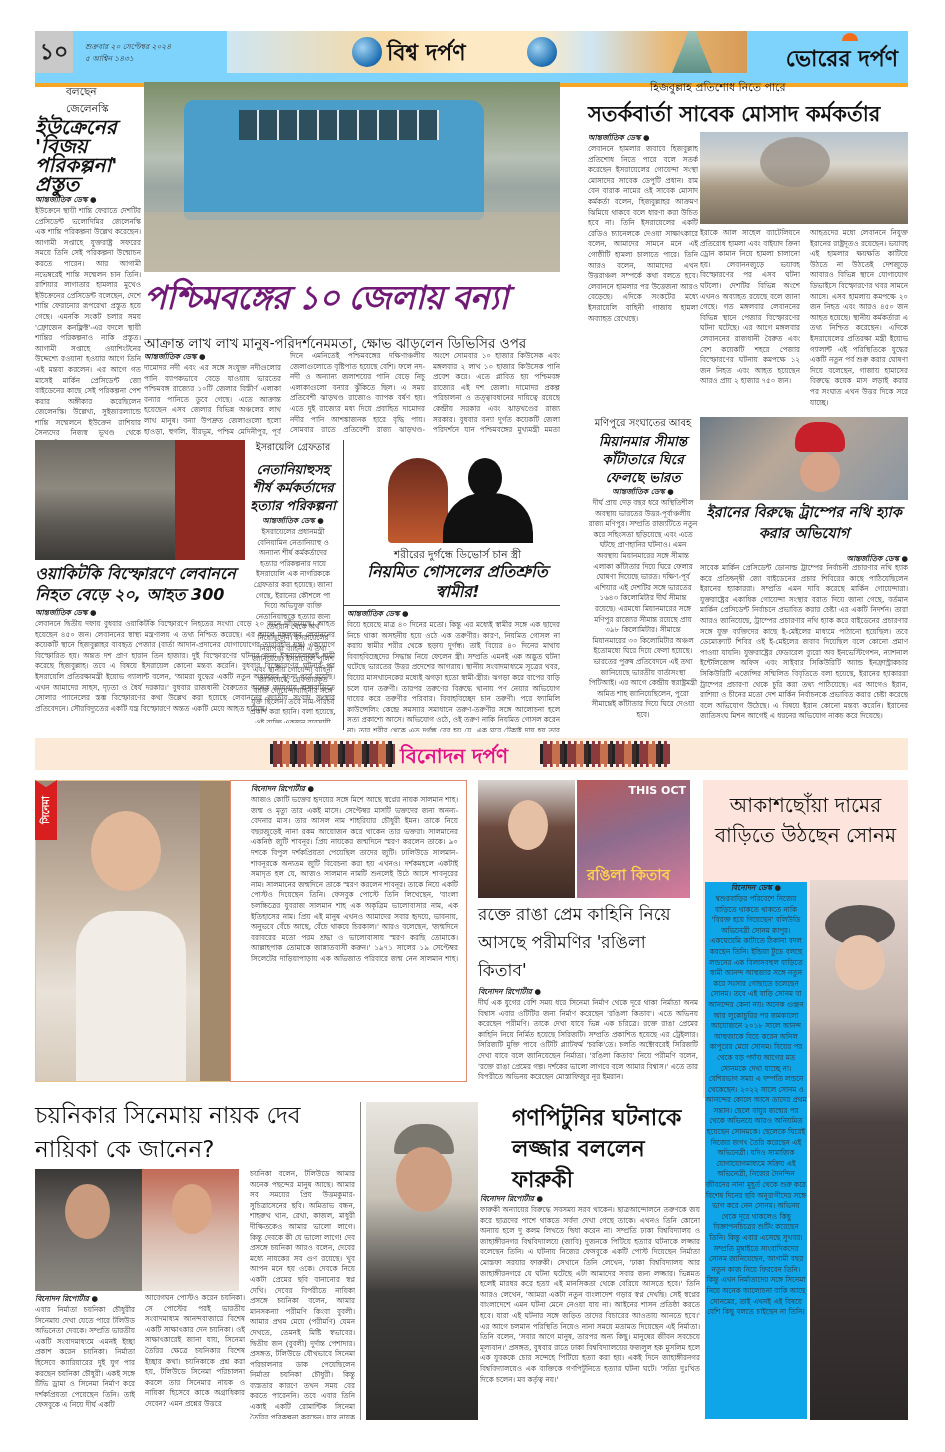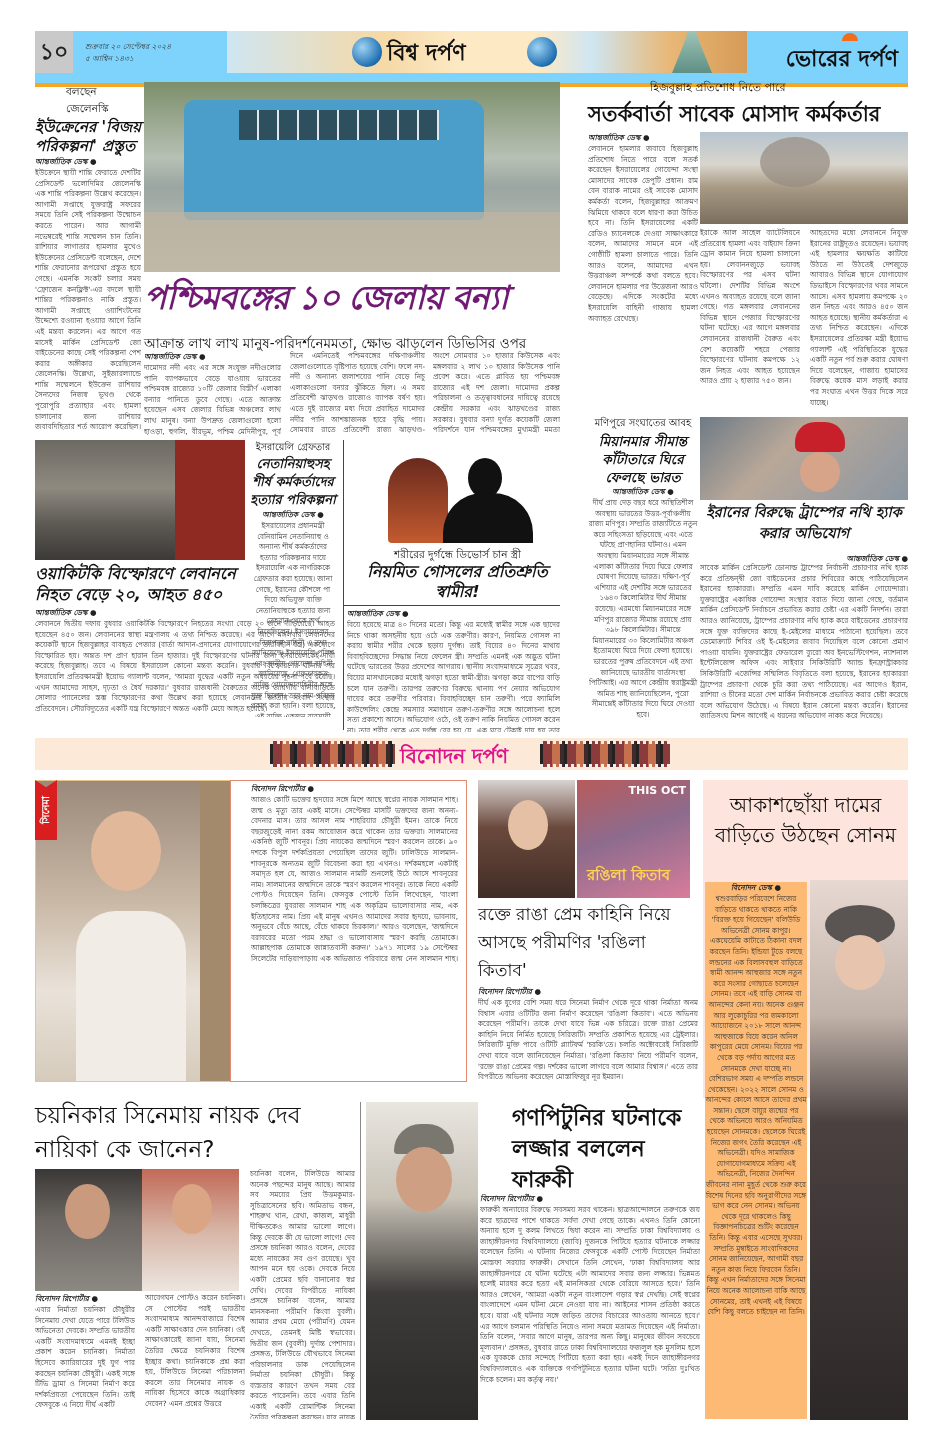--- a/index.html
+++ b/index.html
@@ -64,21 +64,21 @@
     <span id="mast-section">বিশ্ব দর্পণ</span>
     <span class="globe" style="left:300px;"></span>
     <span style="position:absolute;left:445px;top:0;width:40px;height:42px;background:linear-gradient(180deg,#9fc4b7,#5e8f84);clip-path:polygon(40% 0,60% 0,70% 30%,100% 100%,0 100%,30% 30%);"></span>
   </div>
   <span class="sun"></span>
   <div id="mast-logo">ভোরের দর্পণ</div>
 </div>
 
 <div class="abs" style="left:35px;top:84px;width:106px;">
   <div class="hd-black" style="font-size:10.5px;margin-left:31px;">বলছেন জেলেনস্কি</div>
-  <div class="hd-black" style="font-size:15px;font-weight:bold;font-style:italic;line-height:19px;">ইউক্রেনের 'বিজয় পরিকল্পনা' প্রস্তুত</div>
+  <div class="hd-black" style="font-size:20px;font-weight:bold;font-style:italic;line-height:19px;">ইউক্রেনের 'বিজয় পরিকল্পনা' প্রস্তুত</div>
   <div class="desk">আন্তর্জাতিক ডেস্ক ●</div>
   <div class="body-text" style="height:262px;">ইউক্রেনে স্থায়ী শান্তি ফেরাতে দেশটির প্রেসিডেন্ট ভলোদিমির জেলেনস্কি এক শান্তি পরিকল্পনা উল্লেখ করেছেন। আগামী সপ্তাহে যুক্তরাষ্ট্র সফরের সময়ে তিনি সেই পরিকল্পনা উন্মোচন করতে পারেন। আর আগামী নভেম্বরেই শান্তি সম্মেলন চান তিনি। রাশিয়ার লাগাতার হামলার মুখেও ইউক্রেনের প্রেসিডেন্ট বলেছেন, দেশে শান্তি ফেরানোর রূপরেখা প্রস্তুত হয়ে গেছে। এমনকি সংকট চলার সময় 'ফ্রোজেন কনফ্লিক্ট'-এর বদলে স্থায়ী শান্তির পরিকল্পনাও নাকি প্রস্তুত। আগামী সপ্তাহে ওয়াশিংটনের উদ্দেশ্যে রওয়ানা হওয়ার আগে তিনি এই মন্তব্য করলেন। এর আগে গত মাসেই মার্কিন প্রেসিডেন্ট জো বাইডেনের কাছে সেই পরিকল্পনা পেশ করার অঙ্গীকার করেছিলেন জেলেনস্কি। উল্লেখ্য, সুইজারল্যান্ডে শান্তি সম্মেলনে ইউক্রেন রাশিয়ার সৈন্যদের নিজস্ব ভূখণ্ড থেকে পুরোপুরি প্রত্যাহার এবং হামলা চালানোর জন্য রাশিয়ার জবাবদিহিতার শর্ত আরোপ করেছিল। চলতি বছরেই রাশিয়ার অংশগ্রহণসহ আরও এক শান্তি সম্মেলনের আয়োজনের চেষ্টা চলছে।</div>
 </div>
 
 <div class="img ph-flood" style="left:144px;top:82px;width:416px;height:190px;">
   <div class="bus"></div>
   <div class="bus-win"></div>
   <div style="position:absolute;left:0;right:0;bottom:0;height:60px;background:rgba(190,180,160,0.75);"></div>
 </div>
 
@@ -99,29 +99,29 @@
 </div>
 <div class="img ph-smoke" style="left:700px;top:132px;width:208px;height:92px;">
   <div style="position:absolute;left:60px;top:5px;width:70px;height:50px;border-radius:50%;background:rgba(150,140,130,0.7);"></div>
 </div>
 <div class="abs body-text" style="left:700px;top:228px;width:100px;height:180px;">ইরাকে আল সাহেল ব্যাটেলিয়নে প্রতিরোধ হামলা এবং বাইয়াদ ক্রিনা ড্রোন কামান নিয়ে হামলা চালানো হয়। লেবাননজুড়ে ভয়াবহ বিস্ফোরণের পর এসব ঘটনা ঘটলো। দেশটির বিভিন্ন অংশে এখনও অব্যাহত রয়েছে বলে জানা গেছে। গত মঙ্গলবার লেবাননের বিভিন্ন স্থানে পেজার বিস্ফোরণের ঘটনা ঘটেছে। এর আগে মঙ্গলবার লেবাননের রাজধানী বৈরুত এবং বেশ কয়েকটি শহরে পেজার বিস্ফোরণের ঘটনায় কমপক্ষে ১২ জন নিহত এবং আহত হয়েছেন আরও প্রায় ২ হাজার ৭৫০ জন।</div>
 <div class="abs body-text" style="left:810px;top:228px;width:98px;height:180px;">আহতদের মধ্যে লেবাননে নিযুক্ত ইরানের রাষ্ট্রদূতও রয়েছেন। ভয়াবহ এই হামলার ক্ষয়ক্ষতি কাটিয়ে উঠতে না উঠতেই দেশজুড়ে আবারও বিভিন্ন স্থানে যোগাযোগ ডিভাইসে বিস্ফোরণের খবর সামনে আসে। এসব হামলায় কমপক্ষে ২০ জন নিহত এবং আরও ৪৫০ জন আহত হয়েছে। স্থানীয় কর্মকর্তারা এ তথ্য নিশ্চিত করেছেন। এদিকে ইসরায়েলের প্রতিরক্ষা মন্ত্রী ইয়োভ গ্যালান্ট এই পরিস্থিতিকে যুদ্ধের একটি নতুন পর্ব শুরু করার ঘোষণা দিয়ে বলেছেন, গাজায় হামাসের বিরুদ্ধে কয়েক মাস লড়াই করার পর সংঘাত এখন উত্তর দিকে সরে যাচ্ছে।</div>
 
 <div class="img ph-street" style="left:35px;top:440px;width:210px;height:120px;">
   <div style="position:absolute;right:0;top:0;width:70px;height:120px;background:#8e2a22;"></div>
 </div>
-<div class="abs hd-black" style="left:35px;top:563px;width:215px;font-size:16px;font-weight:bold;font-style:italic;line-height:21px;">ওয়াকিটকি বিস্ফোরণে লেবাননে নিহত বেড়ে ২০, আহত ৪৫০</div>
+<div class="abs hd-black" style="left:35px;top:563px;width:215px;font-size:16px;font-weight:bold;font-style:italic;line-height:21px;">ওয়াকিটকি বিস্ফোরণে লেবাননে নিহত বেড়ে ২০, আহত 300</div>
 <div class="abs" style="left:35px;top:607px;width:300px;">
   <div class="desk">আন্তর্জাতিক ডেস্ক ●</div>
   <div class="body-text" style="height:112px;">লেবাননে দ্বিতীয় দফায় বুধবার ওয়াকিটকি বিস্ফোরণে নিহতের সংখ্যা বেড়ে ২০ জনে দাঁড়িয়েছে। আহত হয়েছেন ৪৫০ জন। লেবাননের স্বাস্থ্য মন্ত্রণালয় এ তথ্য নিশ্চিত করেছে। এর আগে মঙ্গলবার লেবাননের কয়েকটি স্থানে হিজবুল্লাহর ব্যবহৃত পেজার (বার্তা আদান-প্রদানের যোগাযোগের তারবিহীন যন্ত্র) একযোগে বিস্ফোরিত হয়। অন্তত দশ প্রাণ হারান তিন হাজার। দুই বিস্ফোরণের ঘটনার জন্য ইসরায়েলকেই দায়ী করেছে হিজবুল্লাহ। তবে এ বিষয়ে ইসরায়েল কোনো মন্তব্য করেনি। বুধবার বিস্ফোরণের ঘটনার পর ইসরায়েলি প্রতিরক্ষামন্ত্রী ইয়োভ গ্যালান্ট বলেন, 'আমরা যুদ্ধের একটি নতুন অধ্যায়ের সূচনা পর্বে রয়েছি। এখন আমাদের সাহস, দৃঢ়তা ও ধৈর্য দরকার।' বুধবার রাজধানী বৈরুতের অনেক জায়গায় বাসাবাড়িতে সোলার প্যানেলের স্তম্ভ বিস্ফোরণের কথা উল্লেখ করা হয়েছে লেবাননের জাতীয় সংবাদ সংস্থার প্রতিবেদনে। সৌরবিদ্যুতের একটি যন্ত্র বিস্ফোরণে অন্তত একটি মেয়ে আহত হয়েছে।</div>
 </div>
 
 <div class="abs" style="left:250px;top:440px;width:86px;text-align:center;">
   <div class="hd-black" style="font-size:9.5px;">ইসরায়েলি গ্রেফতার</div>
-  <div class="hd-black" style="font-size:13px;font-style:italic;font-weight:bold;line-height:18px;">নেতানিয়াহুসহ শীর্ষ কর্মকর্তাদের হত্যার পরিকল্পনা</div>
+  <div class="hd-black" style="font-size:13px;font-style:italic;font-weight:bold;line-height:18px;margin-top:6px;">নেতানিয়াহুসহ শীর্ষ কর্মকর্তাদের হত্যার পরিকল্পনা</div>
   <div class="desk">আন্তর্জাতিক ডেস্ক ●</div>
   <div class="body-text" style="height:196px;text-align:center;">ইসরায়েলের প্রধানমন্ত্রী বেনিয়ামিন নেতানিয়াহু ও অন্যান্য শীর্ষ কর্মকর্তাদের হত্যার পরিকল্পনার দায়ে ইসরায়েলি এক নাগরিককে গ্রেফতার করা হয়েছে। জানা গেছে, ইরানের কৌশলে পা দিয়ে অভিযুক্ত ব্যক্তি নেতানিয়াহুকে হত্যার জন্য তেহরান থেকে অর্থ নিয়েছিলেন। ইসরায়েলের নিরাপত্তা বাহিনী এ তথ্য জানিয়েছে। ইসরায়েলি পুলিশ এবং স্থানীয় গোয়েন্দা বাহিনী জানিয়েছে, গ্রেফতারকৃত ব্যক্তি গোয়েন্দাবাহিনীর সঙ্গে যুক্ত ছিলেন। তবে নাম-পরিচয় প্রকাশ করা হয়নি। বলা হয়েছে, ওই ব্যক্তি একজন ব্যবসায়ী এবং তিনি তুরস্কে বসবাস করতেন। সেখান থেকেই তিনি ইরানে গিয়েছিলেন। আটকের প্রতিবেদনে বলা হয়েছে, ওই ব্যক্তি প্রধানমন্ত্রী নেতানিয়াহু, প্রতিরক্ষামন্ত্রী ইয়োভ গ্যালান্ট এবং অভ্যন্তরীণ গোয়েন্দা সংস্থা শিন বেটের প্রধানকে হত্যার পরিকল্পনা করে।</div>
 </div>
 
 <div class="abs" style="left:343px;top:440px;width:1px;height:290px;background:#444;"></div>
 <div class="img ph-div" style="left:368px;top:448px;width:195px;height:95px;">
   <div style="position:absolute;left:20px;top:10px;width:60px;height:85px;border-radius:30px 30px 4px 4px;background:linear-gradient(180deg,#6a2a1e,#c25a2f);"></div>
   <div class="silhouette" style="left:100px;top:10px;width:34px;height:40px;border-radius:50%;"></div>
   <div class="silhouette" style="left:75px;top:45px;width:90px;height:50px;border-radius:40px 40px 0 0;"></div>
 </div>
@@ -176,21 +176,21 @@
   <div class="desk">বিনোদন রিপোর্টার ●</div>
   <div class="body-text" style="height:86px;">দীর্ঘ এক যুগের বেশি সময় ধরে সিনেমা নির্মাণ থেকে দূরে থাকা নির্মাতা অনম বিশ্বাস এবার ওটিটির জন্য নির্মাণ করেছেন 'রঙিলা কিতাব'। এতে অভিনয় করেছেন পরীমণি। তাকে দেখা যাবে ভিন্ন এক চরিত্রে। রক্তে রাঙা প্রেমের কাহিনি নিয়ে নির্মিত হয়েছে সিরিজটি। সম্প্রতি প্রকাশিত হয়েছে এর ট্রেইলার। সিরিজটি মুক্তি পাবে ওটিটি প্ল্যাটফর্ম 'চরকি'তে। চলতি অক্টোবরেই সিরিজটি দেখা যাবে বলে জানিয়েছেন নির্মাতা। 'রঙিলা কিতাব' নিয়ে পরীমণি বলেন, 'রক্তে রাঙা প্রেমের গল্প। দর্শকের ভালো লাগবে বলে আমার বিশ্বাস।' এতে তার বিপরীতে অভিনয় করেছেন মোস্তাফিজুর নূর ইমরান।</div>
 </div>
 
 <div class="abs sonam-box"></div>
 <div class="img ph-sonam" style="left:810px;top:880px;width:98px;height:540px;">
   <div style="position:absolute;left:15px;top:25px;width:70px;height:40px;border-radius:50%;background:#5a5452;"></div>
   <div style="position:absolute;left:25px;top:55px;width:50px;height:55px;border-radius:50%;background:#e6c4ad;"></div>
 </div>
 <div class="abs hd-black" style="left:703px;top:790px;width:205px;font-size:20px;text-align:center;line-height:30px;">আকাশছোঁয়া দামের বাড়িতে উঠছেন সোনম</div>
-<div class="abs" style="left:705px;top:882px;width:102px;text-align:center;background:#fdba74;">
+<div class="abs" style="left:705px;top:882px;width:102px;text-align:center;background:#0ea5e9;">
   <div class="desk">বিনোদন ডেস্ক ●</div>
   <div class="body-text" style="height:525px;text-align:center;">শ্বশুরবাড়ির পরিবেশে নিজের বাড়িতে থাকতে থাকতে নাকি 'বিরক্ত হয়ে গিয়েছেন' বলিউডি অভিনেত্রী সোনম কাপুর। একঘেয়েমি কাটাতে ঠিকানা বদল করছেন তিনি। ইন্ডিয়া টুডে বলছে লন্ডনের এক বিলাসবহুল বাড়িতে স্বামী আনন্দ আহুজার সঙ্গে নতুন করে সংসার গোছাতে চলেছেন সোনম। তবে এই বাড়ি সোনম বা আনন্দের কেনা নয়। অনেক গুঞ্জন আর লুকোচুরির পর জমকালো আয়োজনে ২০১৮ সালে আনন্দ আহুজাকে বিয়ে করেন অনিল কাপুরের মেয়ে সোনম। বিয়ের পর থেকে বড় পর্দায় আগের মত সোনমকে দেখা যাচ্ছে না। বেশিরভাগ সময় এ দম্পতি লন্ডনে থেকেছেন। ২০২২ সালে সোনম ও আনন্দের কোলে আসে তাদের প্রথম সন্তান। ছেলে বায়ুর জন্মের পর থেকে অভিনয়ে আরও অনিয়মিত হয়েছেন সোনমকে। ছেলেকে ঘিরেই নিজের জগৎ তৈরি করেছেন এই অভিনেত্রী। যদিও সামাজিক যোগাযোগমাধ্যমে সক্রিয় এই অভিনেত্রী, নিজের দৈনন্দিন জীবনের নানা মুহূর্ত থেকে শুরু করে বিশেষ দিনের ছবি অনুরাগীদের সঙ্গে ভাগ করে নেন সোনম। অভিনয় থেকে দূরে থাকলেও কিছু বিজ্ঞাপনচিত্রের শুটিং করেছেন তিনি। কিন্তু এবার এসেছে সুখবর। সম্প্রতি মুম্বাইতে সাংবাদিকদের সোনম জানিয়েছেন, আগামী বছর নতুন কাজ নিয়ে ফিরবেন তিনি। কিন্তু এখন নির্মাতাদের সঙ্গে সিনেমা নিয়ে অনেক আলোচনা বাকি আছে সোনমের, তাই এখনই এই বিষয়ে বেশি কিছু বলতে চাইছেন না তিনি।</div>
 </div>
 
 <div class="abs hd-black" style="left:35px;top:1098px;width:330px;font-size:23px;line-height:34px;">চয়নিকার সিনেমায় নায়ক দেব নায়িকা কে জানেন?</div>
 <div class="img ph-dev" style="left:35px;top:1169px;width:107px;height:122px;">
   <div style="position:absolute;left:30px;top:15px;width:45px;height:55px;border-radius:50%;background:#c99a7d;"></div>
 </div>
 <div class="img ph-chayanika" style="left:142px;top:1169px;width:97px;height:122px;">
   <div style="position:absolute;left:30px;top:15px;width:40px;height:50px;border-radius:50%;background:#d9a585;"></div>

